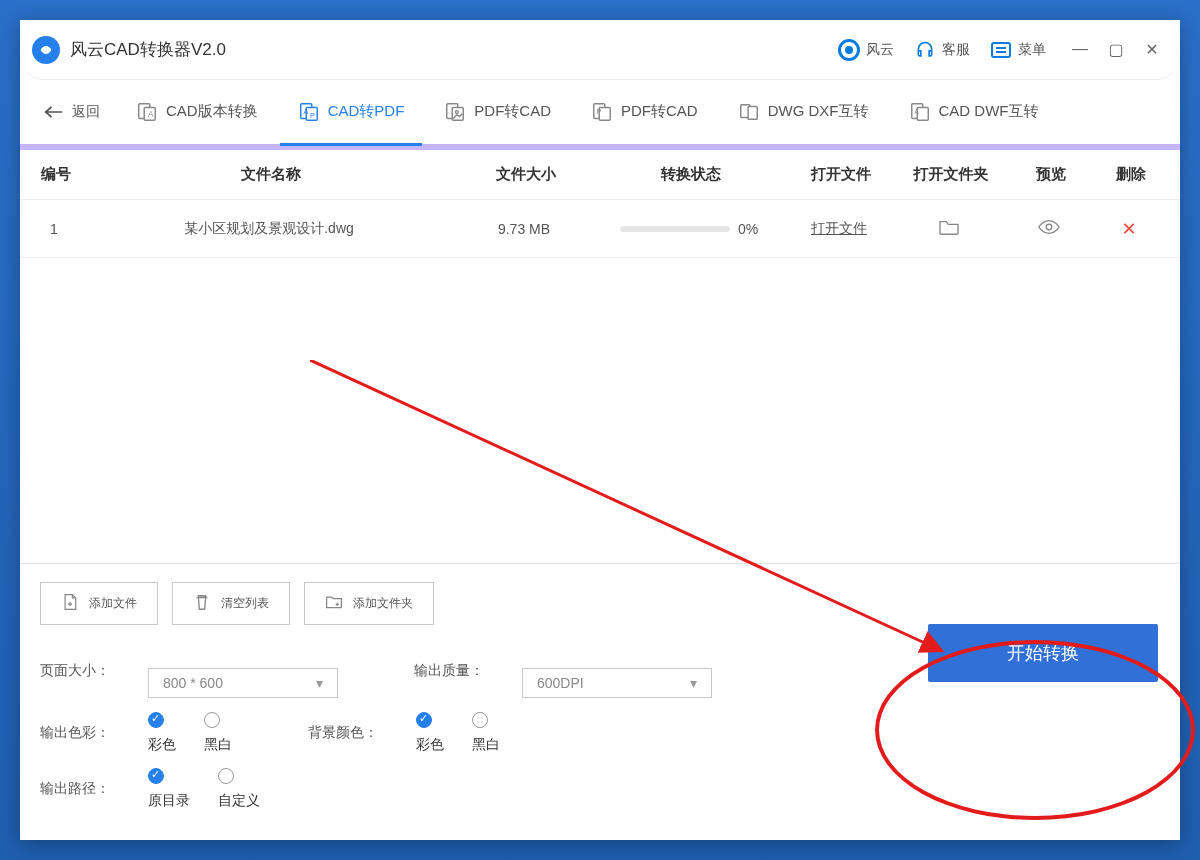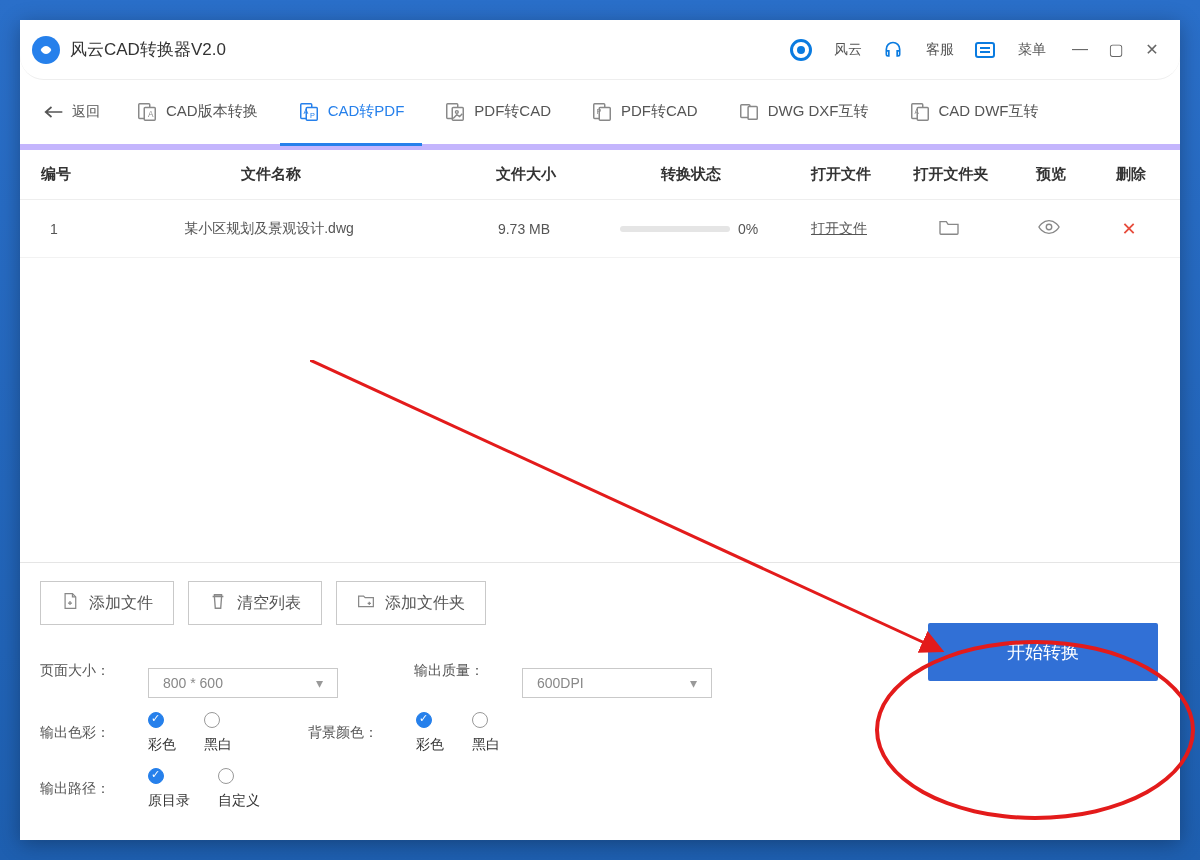--- a/index.html
+++ b/index.html
@@ -25,21 +25,21 @@
   }
   .app-logo {
     width: 28px; height: 28px; border-radius: 50%;
     background: #2680eb; display: flex; align-items: center; justify-content: center;
     margin-right: 10px;
   }
   .app-logo svg { width: 16px; height: 16px; }
   .app-title { font-size: 17px; color: #333; font-weight: 500; }
   .titlebar-spacer { flex: 1; }
   .titlebar-btn {
-    display: flex; align-items: center; gap: 22px;
+    display: flex; align-items: center; gap: 6px;
     padding: 4px 10px; cursor: pointer; color: #555;
   }
   .titlebar-btn .ico { width: 22px; height: 22px; display:flex; align-items:center; justify-content:center; }
   .fy-ico { width:22px; height:22px; border:3px solid #0a7be0; border-radius:50%; display:flex; align-items:center; justify-content:center;}
   .fy-ico::after{content:""; width:8px;height:8px;background:#0a7be0;border-radius:50%;}
   .kf-ico svg{width:20px;height:20px;stroke:#0a7be0;fill:none;stroke-width:2;}
   .menu-ico{width:20px;height:16px;border:2px solid #0a7be0;border-radius:3px;position:relative;}
   .menu-ico::before,.menu-ico::after{content:"";position:absolute;left:3px;right:3px;height:2px;background:#0a7be0;}
   .menu-ico::before{top:3px;} .menu-ico::after{bottom:3px;}
   .winctl { display:flex; gap:12px; margin-left:12px; }
@@ -84,21 +84,21 @@
   .x-ico{color:#e74c3c;font-size:18px;cursor:pointer;}
   
   .bottom {
     margin-top:auto; border-top:1px solid #e5e5e5;
     padding: 18px 20px 16px; position:relative;
   }
   .btn-row{ display:flex; gap:14px; margin-bottom:18px;}
   .btn-outline{
     display:flex; align-items:center; gap:10px;
     border:1px solid #c9c9c9; padding:10px 20px; cursor:pointer;
-    color:#555; background:#fff; font-size:16px;
+    color:#555; background:#fff; font-size:12px;
   }
   .btn-outline .bico svg{width:18px;height:18px;stroke:#888;fill:none;stroke-width:1.5;}
   .opt-row{ display:flex; align-items:center; gap:28px; margin-bottom:14px;}
   .opt-label{ color:#555; width:80px;}
   .select{
     display:flex; align-items:center; justify-content:space-between;
     border:1px solid #c9c9c9; padding:6px 14px; min-width:190px;
     color:#888; cursor:pointer; font-size:14px;margin-top:25px;
   }
   .select .chev{ color:#999;}

